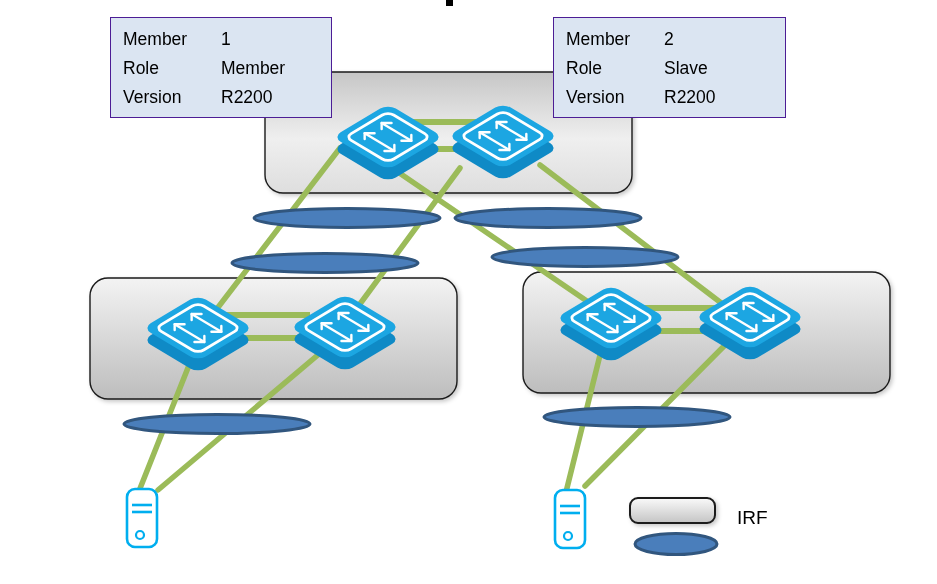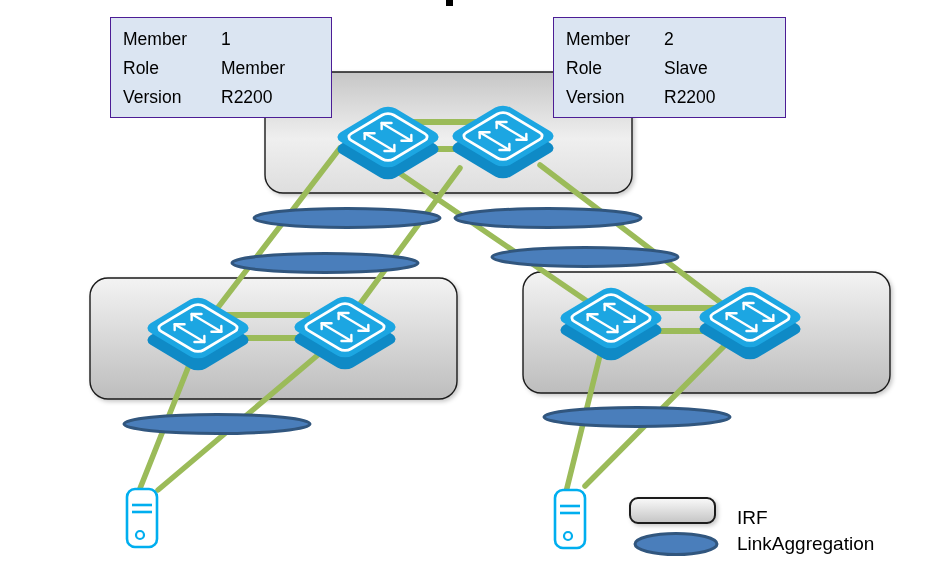--- a/index.html
+++ b/index.html
@@ -138,15 +138,14 @@
       <span class="lbl">Role</span>
       <span class="val">Slave</span>
     </div>
     <div class="row">
       <span class="lbl">Version</span>
       <span class="val">R2200</span>
     </div>
   </div>
 
   <div class="legend-label" style="left:737px;top:499px;margin-top:8px;">IRF</div>
-  <div class="legend-label" style="left:737px;top:533px;">LinkAggregation</div>
 
 </div>
 
 </body></html>

